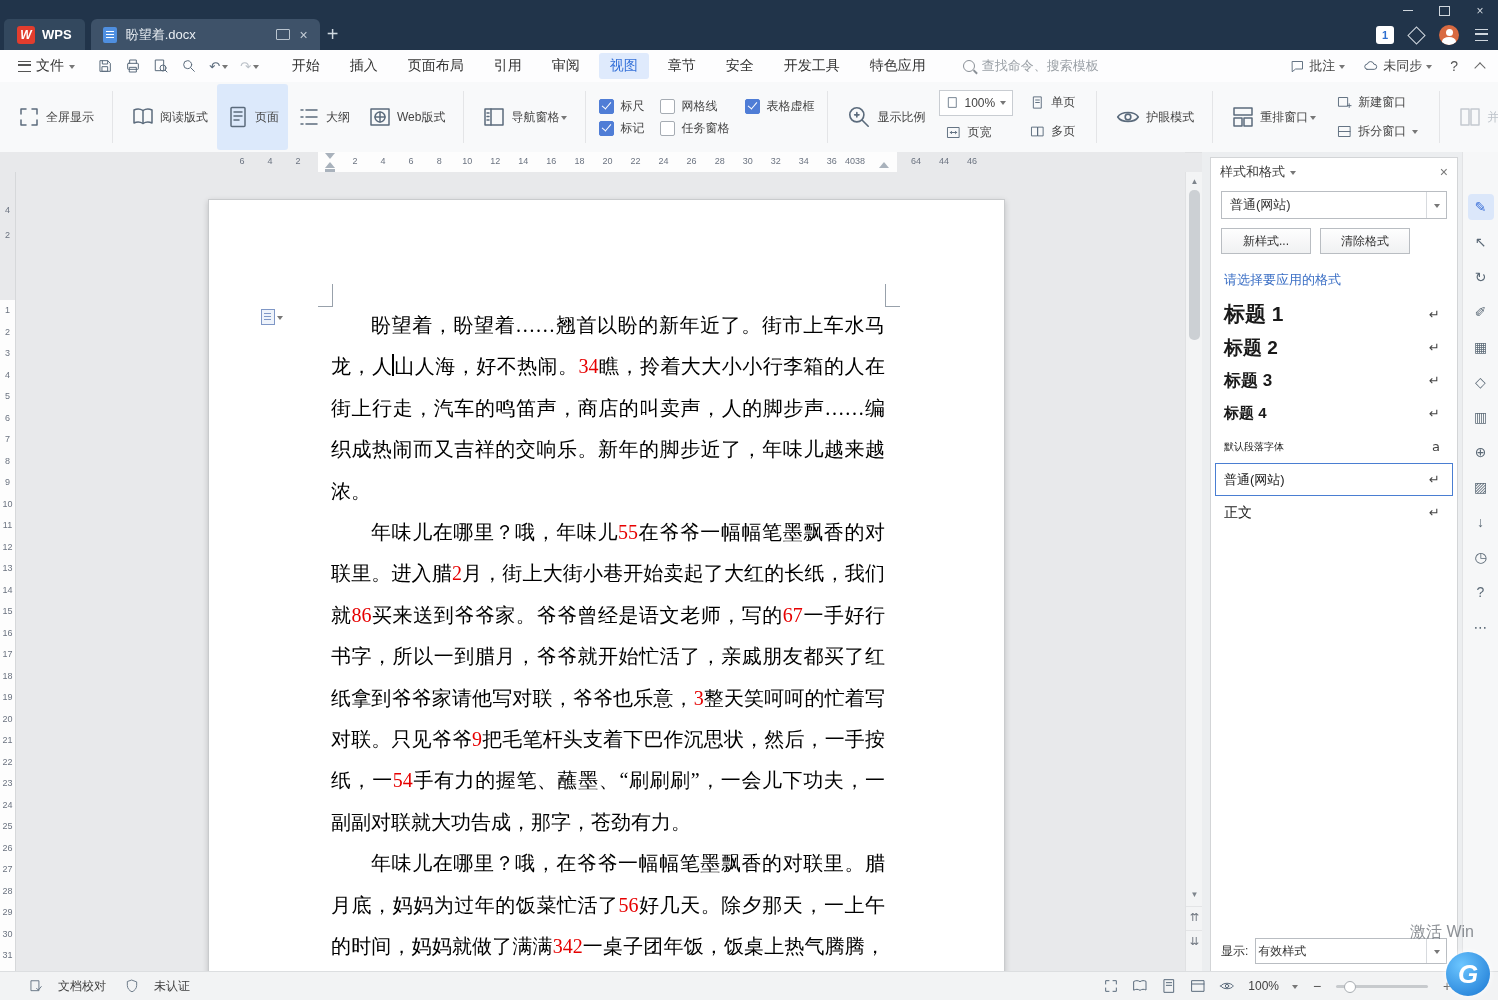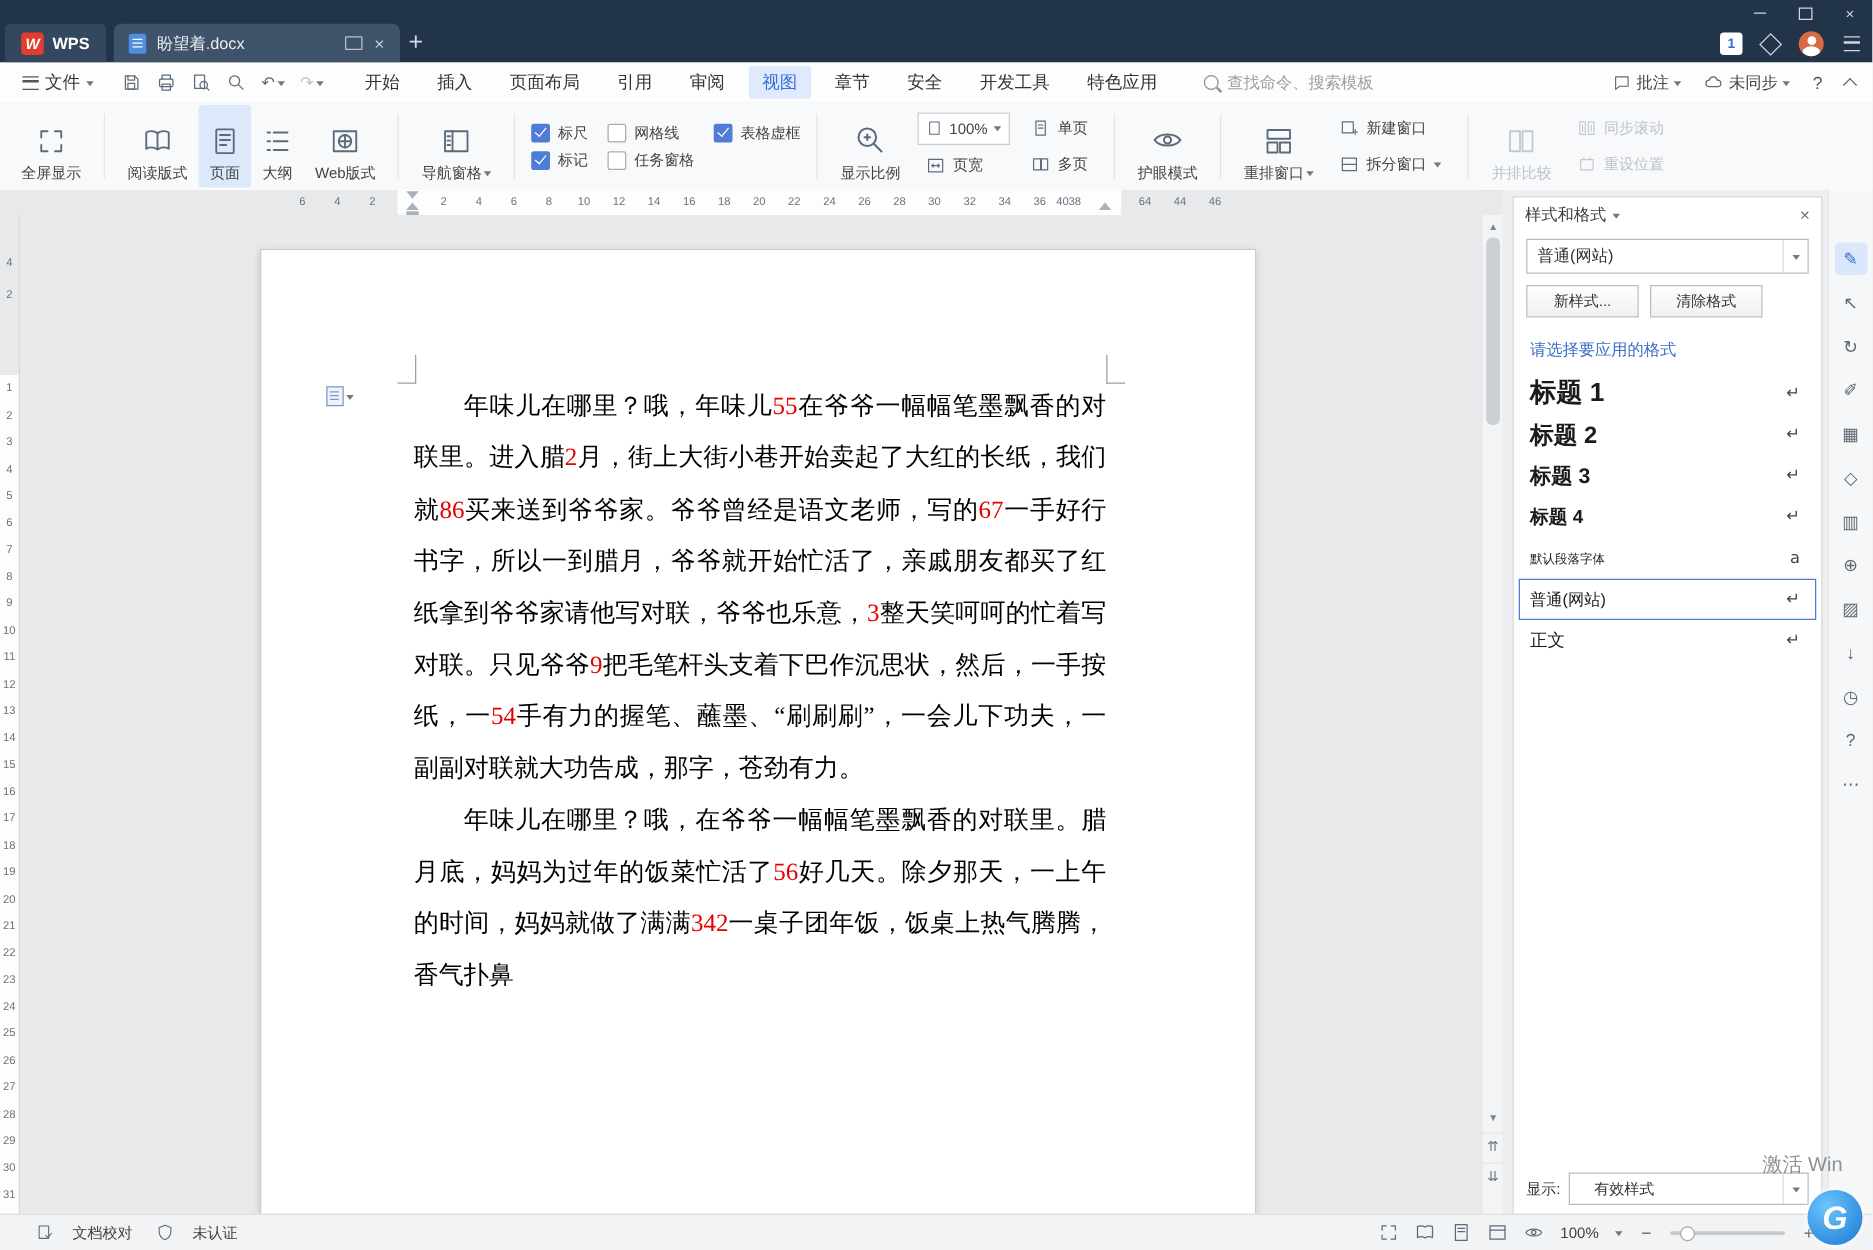--- a/index.html
+++ b/index.html
@@ -43,21 +43,21 @@
   .magic{width:10px;height:10px;border:1.5px solid #8a9097;border-radius:50%;position:relative;display:inline-block}
   .magic::after{content:"";position:absolute;width:5px;height:1.5px;background:#8a9097;transform:rotate(45deg);right:-4px;bottom:-1px}
   .mright{margin-left:auto;display:flex;align-items:center;gap:18px;margin-right:14px;color:#444}
   .mr-item{display:flex;align-items:center;gap:4px}
   .tri-dn-s{width:0;height:0;border:3.5px solid transparent;border-top:4.5px solid #777;display:inline-block;margin-top:4px}
   .chev-up{width:7px;height:7px;border-left:1.6px solid #666;border-top:1.6px solid #666;transform:rotate(45deg);display:inline-block;margin-top:3px}
   .qmark{font-size:14px;color:#555}
   
   .ribbon{position:absolute;top:82px;left:0;right:0;height:70px;background:#f8f9fa;border-bottom:1px solid #e0e1e3;display:flex;align-items:center;padding:0 8px}
   .rsep{width:1px;height:52px;background:#e4e5e7;margin:0 9px;flex:none}
-  .rbtn{display:flex;flex-direction:column;align-items:center;justify-content:flex-end;gap:5px;padding:3px 9px;border-radius:3px;color:#444;font-size:12px;height:60px;flex:none;white-space:nowrap}
+  .rbtn{display:flex;flex-direction:row;align-items:center;justify-content:center;gap:5px;padding:3px 9px;border-radius:3px;color:#444;font-size:12px;height:60px;flex:none;white-space:nowrap}
   .rbtn.active{background:#dce9fb}
   .lblrow{display:flex;align-items:center;gap:2px}
   .zcol{display:flex;flex-direction:column;gap:5px;margin:0 5px;flex:none}
   .zbox{display:flex;align-items:center;gap:5px;border:1px solid #c9cdd2;background:#fff;height:24px;padding:0 6px;font-size:12px;color:#444}
   .srow{display:flex;align-items:center;gap:6px;height:24px;padding:0 7px;font-size:12px;color:#444;white-space:nowrap}
   .dis{color:#bcc2c9}
   .cbgrid{display:grid;grid-template-rows:22px 22px;column-gap:16px;align-items:center;margin:0 4px;flex:none}
   .cb{display:flex;align-items:center;gap:6px;font-size:12px;color:#444;white-space:nowrap}
   .cbbox{width:13px;height:13px;border:1px solid #a6acb3;background:#fff;position:relative;border-radius:2px;flex:none}
   .cbbox.on{background:#4f7dd6;border-color:#4f7dd6}
@@ -107,21 +107,21 @@
   .stym{color:#444;font-size:13px;margin-right:4px;font-family:"DejaVu Sans",sans-serif}
   .sty.h1 .styl{font-size:21px;font-weight:bold}
   .sty.h2 .styl{font-size:19px;font-weight:bold}
   .sty.h3 .styl{font-size:17px;font-weight:bold}
   .sty.h4 .styl{font-size:15px;font-weight:bold}
   .sty.char .styl{font-size:10px}
   .sty.normal .styl{font-size:13px}
   .sty.body .styl{font-size:14px}
   .sty.sel{border:1px solid #4a7ed2;box-shadow:inset 0 0 0 1px #fff}
   .p-show{position:absolute;left:0;right:0;bottom:7px;display:flex;align-items:center;gap:7px;padding:0 10px;font-size:12px;color:#333}
-  .selbox{flex:1;height:24px;border:1px solid #b9bdc2;display:flex;align-items:center;padding-left:19px;font-size:12px;background:#fff}
+  .selbox{flex:1;height:24px;border:1px solid #b9bdc2;display:flex;align-items:center;padding-left:2px;font-size:12px;background:#fff}
   .rtool{position:absolute;left:1462px;top:152px;width:36px;height:820px;background:#f6f7f8;border-left:1px solid #e2e3e5;display:flex;flex-direction:column;align-items:center;padding-top:42px;gap:9px;box-sizing:border-box}
   .rt-i{width:26px;height:26px;display:grid;place-items:center;font-size:14px;color:#5c6a77;border-radius:4px;flex:none}
   .rt-i.active{background:#dbe7fa;color:#3a6fd8}
   
   .statusbar{position:absolute;left:0;bottom:0;right:0;height:28px;background:#f2f3f4;border-top:1px solid #dcdee0;display:flex;align-items:center;font-size:12px;color:#404040;padding:0 10px}
   .st-left{display:flex;gap:19px;align-items:center}
   .st-ico{display:flex;align-items:center;gap:15px}
   .st-right{margin-left:auto;display:flex;align-items:center;gap:13px;margin-right:6px}
   .slider{width:92px;height:3px;background:#c7cacd;border-radius:2px;position:relative}
   .thumb{position:absolute;left:8px;top:-4px;width:10px;height:10px;background:#fff;border:1px solid #a8adb2;border-radius:50%}
@@ -492,20 +492,21 @@
 
 <div class="docarea">
   <div class="page">
     <div class="cm tl"></div>
     <div class="cm tr"></div>
     <div class="fmark">
       <span class="pg"></span>
       <span class="tri-dn-s"></span>
     </div>
     <div class="textbody">
+        <p class="docp"><span>盼望着，盼望着……翘首以盼的新年近了。街市上车水马龙，人</span><span class="caret"></span><span>山人海，好不热闹。</span><span class="red">34</span><span>瞧，拎着大大小小行李箱的人在街上行走，汽车的鸣笛声，商店的叫卖声，人的脚步声……编织成热闹而又吉祥的交响乐。新年的脚步近了，年味儿越来越浓。</span></p>
         <p class="docp"><span>年味儿在哪里？哦，年味儿</span><span class="red">55</span><span>在爷爷一幅幅笔墨飘香的对联里。进入腊</span><span class="red">2</span><span>月，街上大街小巷开始卖起了大红的长纸，我们就</span><span class="red">86</span><span>买来送到爷爷家。爷爷曾经是语文老师，写的</span><span class="red">67</span><span>一手好行书字，所以一到腊月，爷爷就开始忙活了，亲戚朋友都买了红纸拿到爷爷家请他写对联，爷爷也乐意，</span><span class="red">3</span><span>整天笑呵呵的忙着写对联。只见爷爷</span><span class="red">9</span><span>把毛笔杆头支着下巴作沉思状，然后，一手按纸，一</span><span class="red">54</span><span>手有力的握笔、蘸墨、“刷刷刷”，一会儿下功夫，一副副对联就大功告成，那字，苍劲有力。</span></p>
         <p class="docp"><span>年味儿在哪里？哦，在爷爷一幅幅笔墨飘香的对联里。腊月底，妈妈为过年的饭菜忙活了</span><span class="red">56</span><span>好几天。除夕那天，一上午的时间，妈妈就做了满满</span><span class="red">342</span><span>一桌子团年饭，饭桌上热气腾腾，香气扑鼻</span></p>
       </div>
   </div>
 </div>
 
 <div class="vscroll">
   <span class="vsbtn" style="top:1px">▲</span>
   <span class="vs-thumb"></span>
   <span class="vsbtn" style="top:714px">▼</span>

